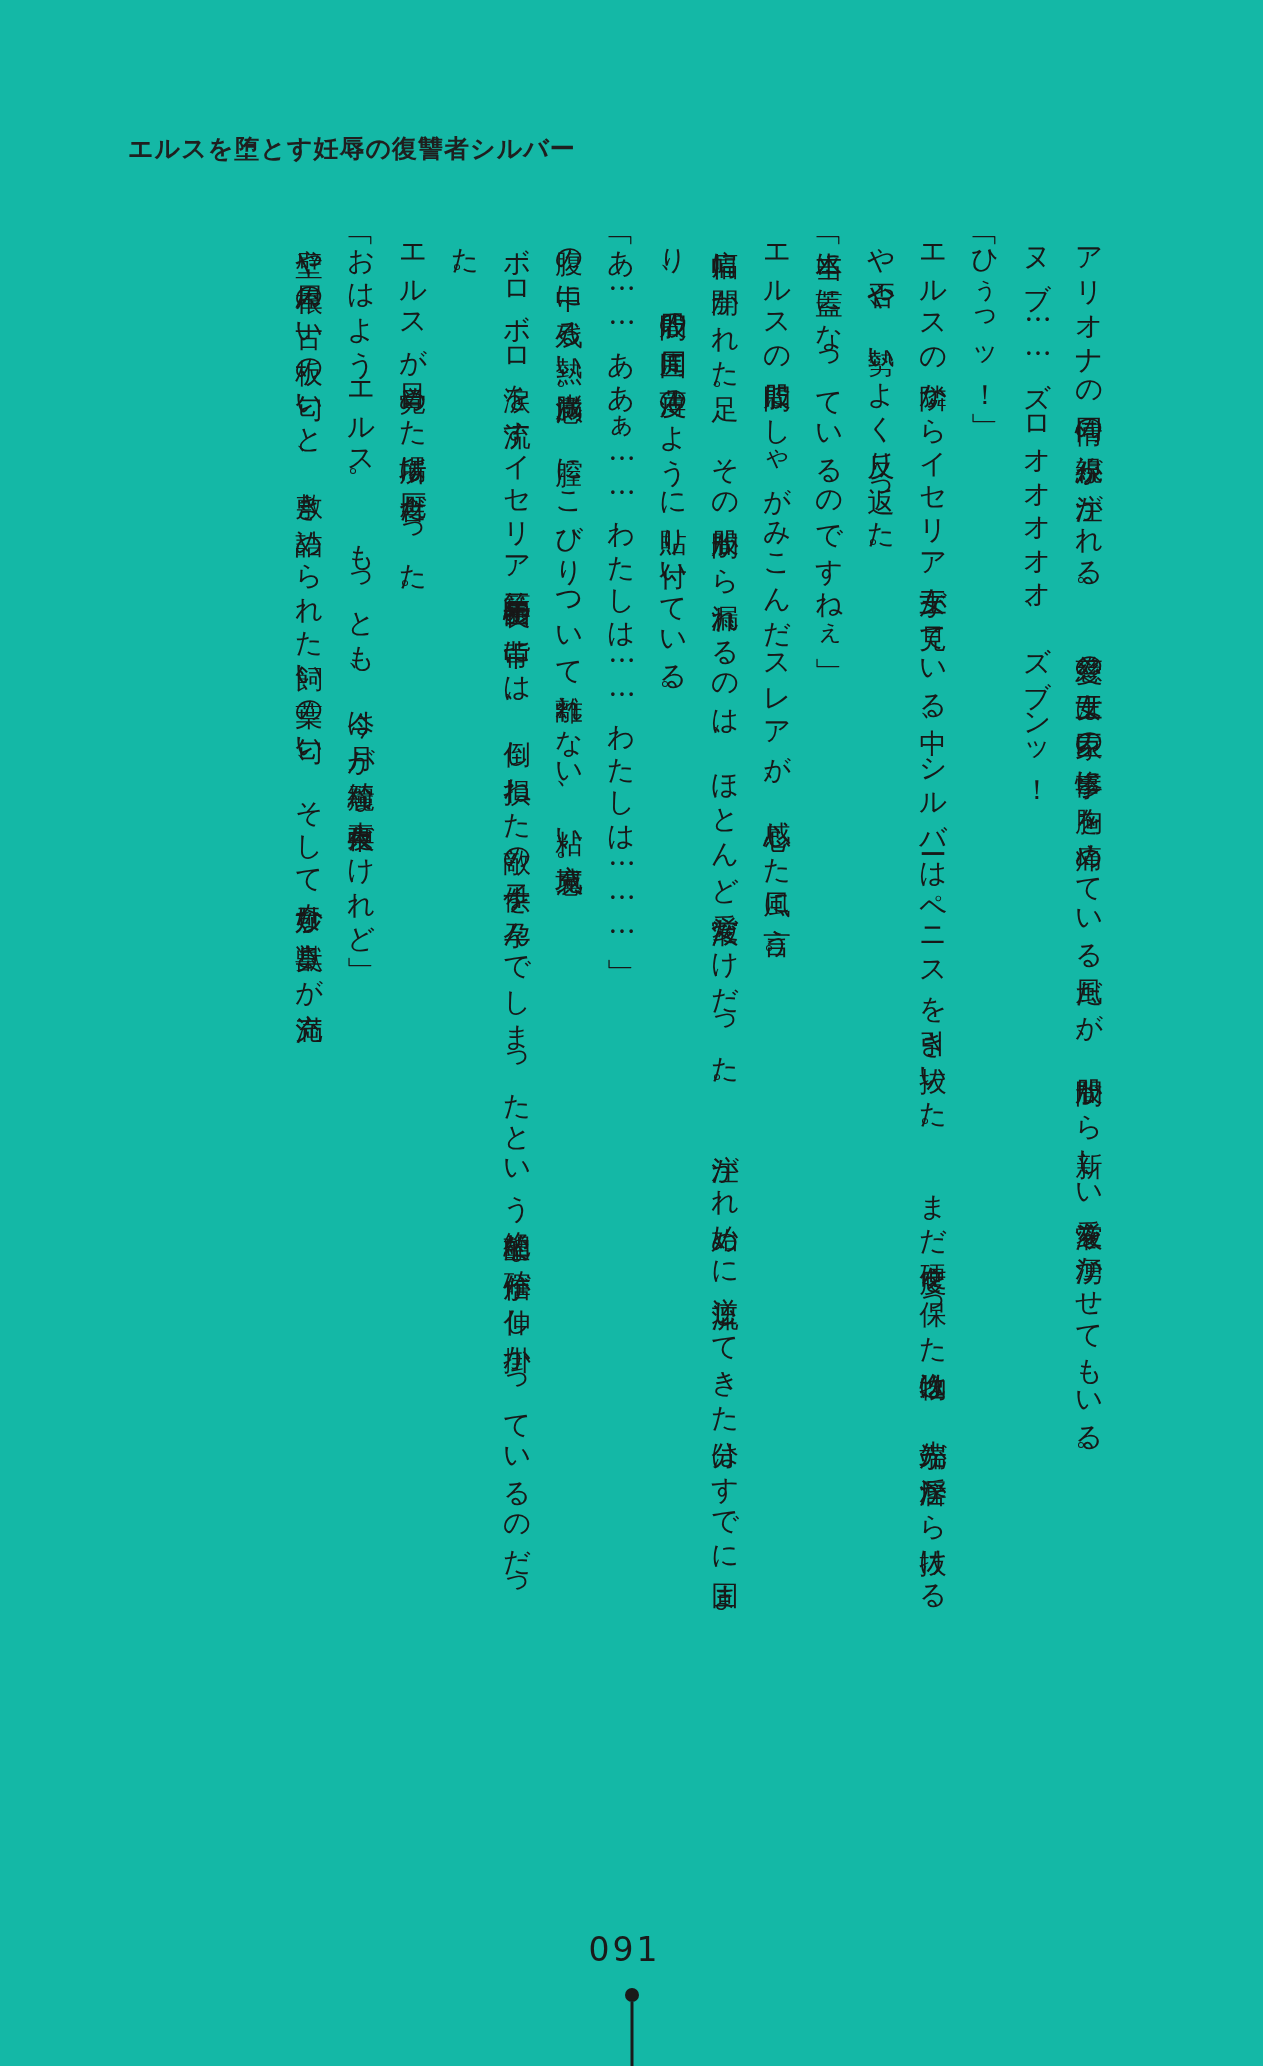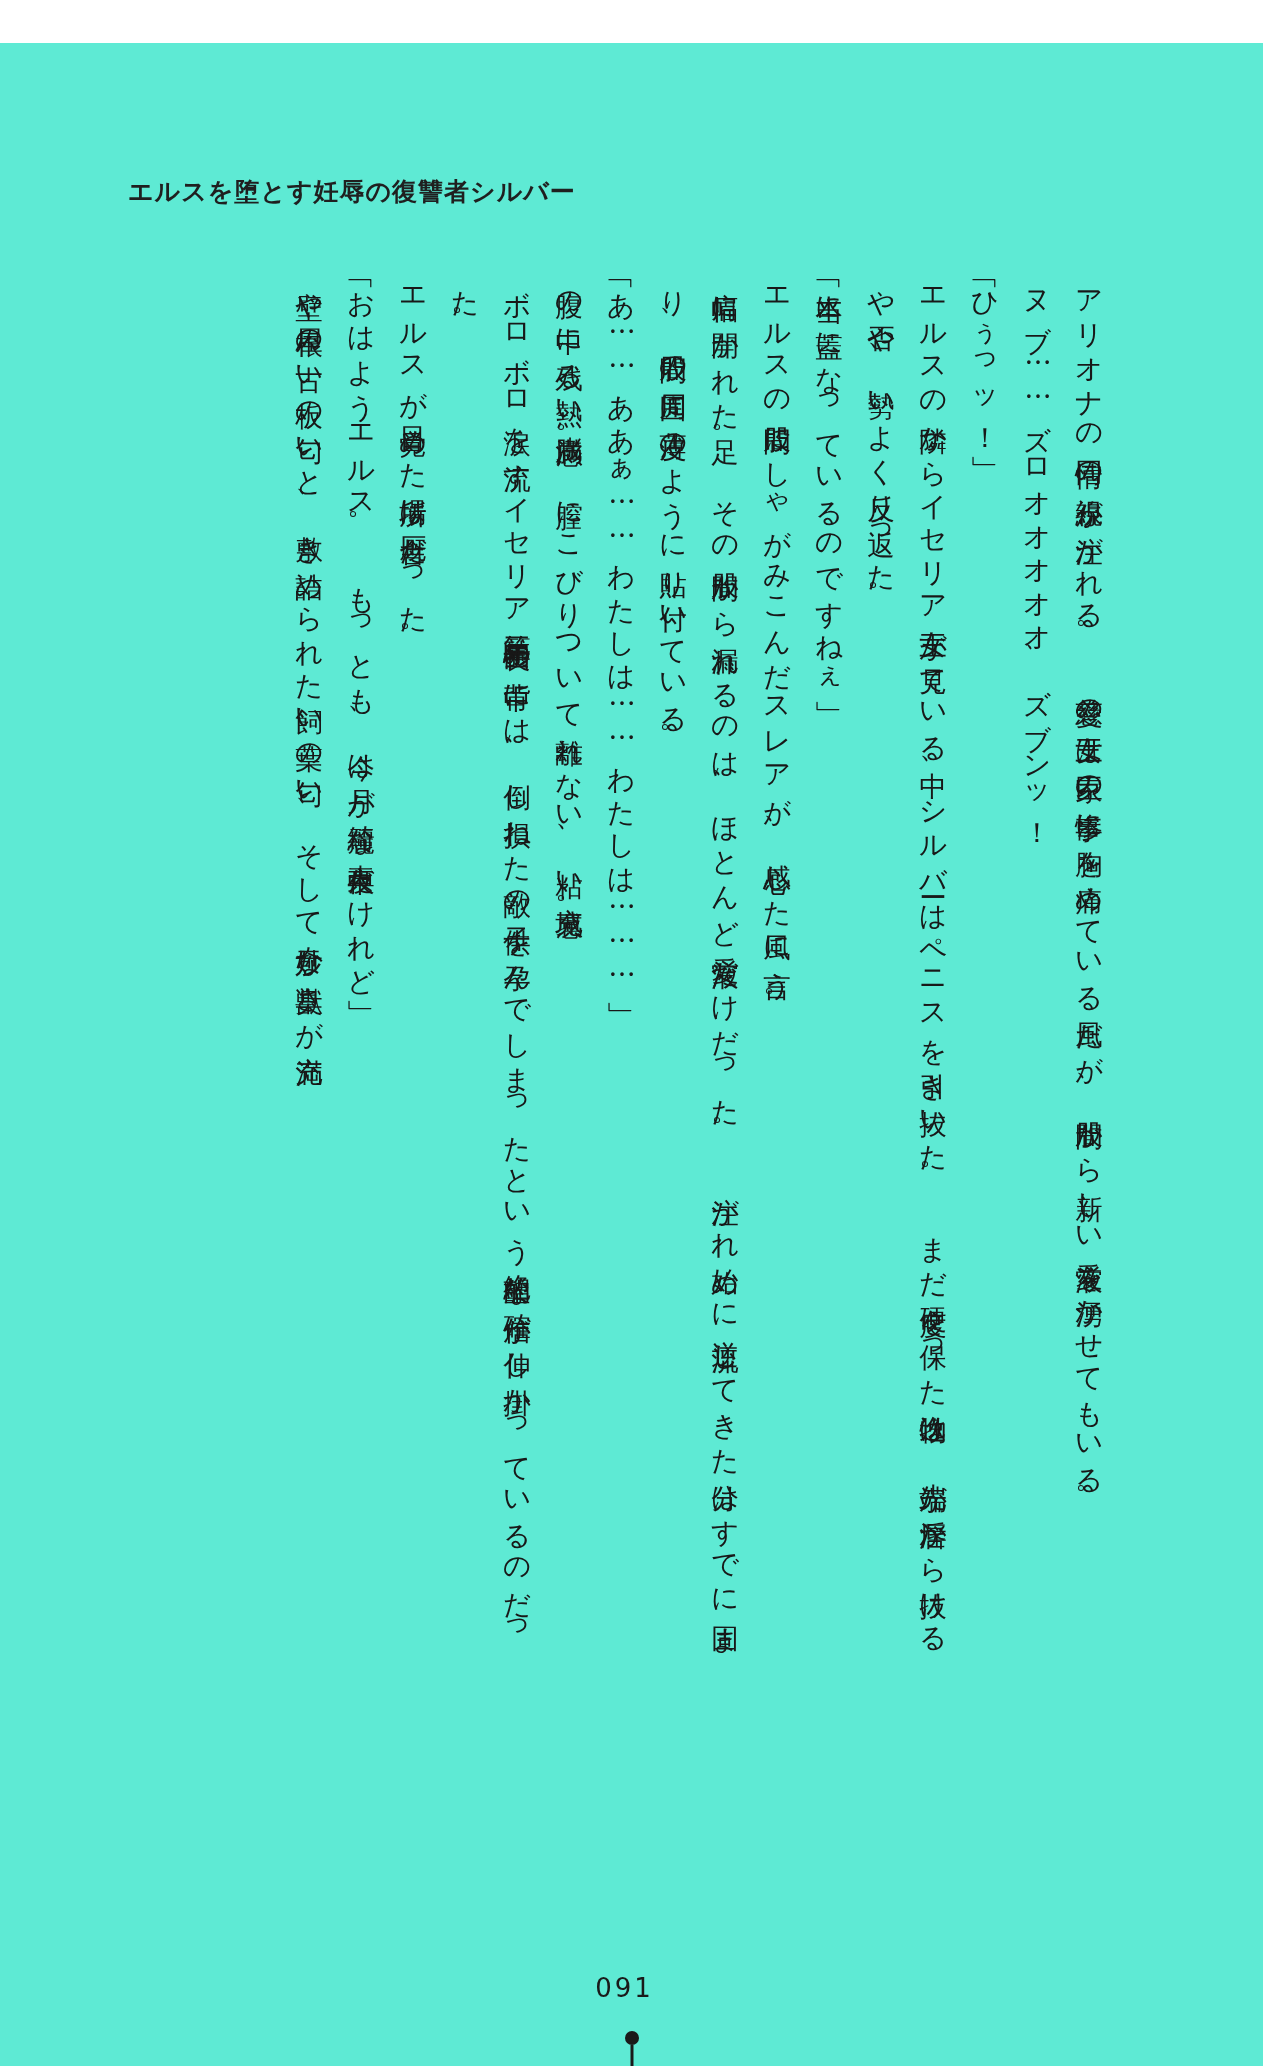--- a/index.html
+++ b/index.html
@@ -12,22 +12,21 @@
     height: 2066px;
     position: relative;
     font-family: "Liberation Serif", "DejaVu Serif", serif;
     color: #1a1a1a;
     overflow: hidden;
   }
 
   .page {
     position: absolute;
     inset: 0;
-    background: #5eead4;
-    margin-top: 43px;
+    background: #14b8a6;
   }
 
   
   .running-head {
     position: absolute;
     top: 132px;
     left: 128px;
     font-size: 25px;
     letter-spacing: 1px;
     color: #1f1f1f;
@@ -60,21 +59,21 @@
     text-indent: 0;
   }
 
   
   .folio {
     position: absolute;
     left: 0;
     right: 14px;
     top: 1930px;
     text-align: center;
-    font-size: 26px;
+    font-size: 33px;
     letter-spacing: 3px;
     color: #1a1a1a;
     font-family: "DejaVu Sans", "Liberation Sans", sans-serif;
   }
 
   
   .folio-mark {
     position: absolute;
     left: 50%;
     top: 1988px;

